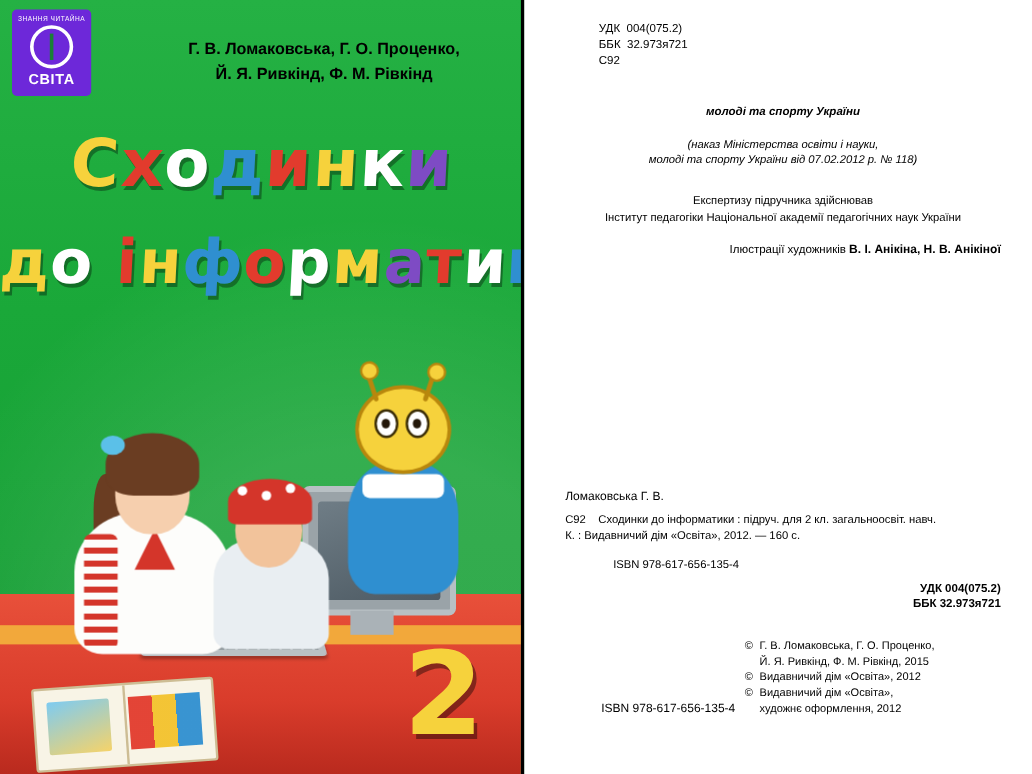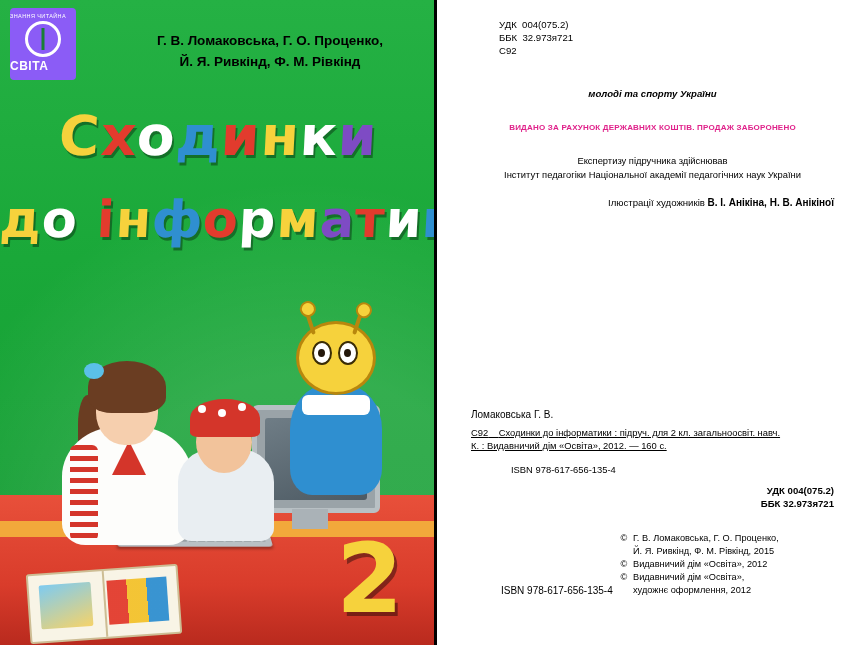--- a/index.html
+++ b/index.html
@@ -37,22 +37,23 @@
       linear-gradient(180deg, #25b144 0%, #1aa839 40%, #149a33 100%);
   }
   
   .logo-badge {
     position: absolute;
     left: 10px;
     top: 8px;
     width: 66px;
     height: 72px;
     border-radius: 4px;
-    background: #8b5cf6;
+    background: #6d28d9;
     color: #fff;
+    text-align: center;
     overflow: hidden;
   }
   .logo-arc {
     font-size: 5.5px;
     letter-spacing: 0.4px;
     line-height: 8px;
     padding-top: 4px;
     white-space: nowrap;
     transform: scale(1, 1.1);
   }
@@ -410,21 +411,20 @@
     font-size: 10px;
     margin-bottom: 4px;
   }
   .cip-body {
     text-indent: 0;
   }
   .cip-body .hang {
     display: block;
     padding-left: 34px;
     text-indent: -34px;
-    text-decoration: underline;
   }
   .cip-isbn {
     margin-top: 10px;
     padding-left: 40px;
   }
   .udk-repeat {
     position: absolute;
     right: 26px;
     top: 484px;
     text-align: right;
@@ -523,22 +523,25 @@
     <div class="udk-block">
       <div class="udk-row">УДК  004(075.2)</div>
       <div class="udk-row">ББК  32.973я721</div>
       <div class="udk-row">С92</div>
     </div>
 
     <div class="rec-block">
       <div>молоді та спорту України</div>
     </div>
 
-
-    <div class="free-note">ВИДАНО ЗА РАХУНОК ДЕРЖАВНИХ КОШТІВ. ПРОДАЖ ЗАБОРОНЕНО</div>
+    <div class="order-block">
+      <div>(наказ Міністерства освіти і науки,</div>
+      <div>молоді та спорту України від 07.02.2012 р. № 118)</div>
+    </div>
+
 
     <div class="expert-block">
       <div>Експертизу підручника здійснював</div>
       <div>Інститут педагогіки Національної академії педагогічних наук України</div>
     </div>
 
     <div class="illustr-block">
       <span>Ілюстрації художників</span>
       <b>В. І. Анікіна, Н. В. Анікіної</b>
     </div>

